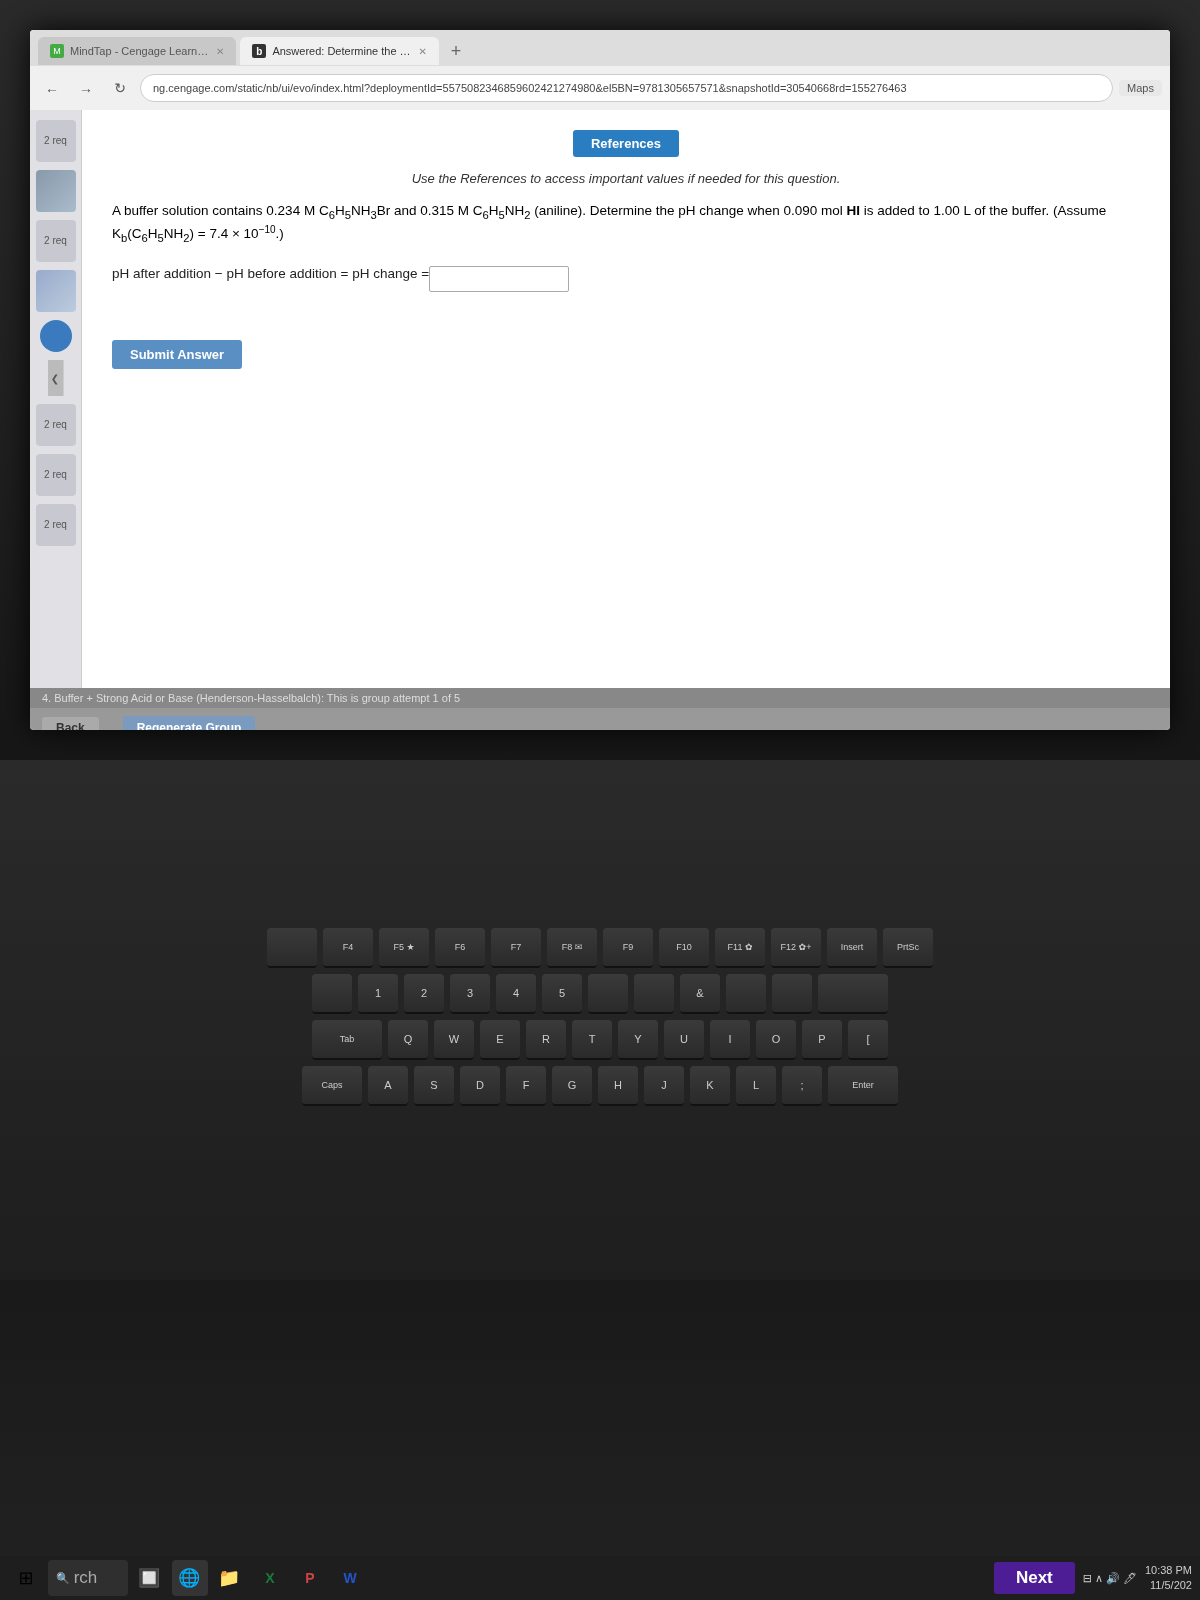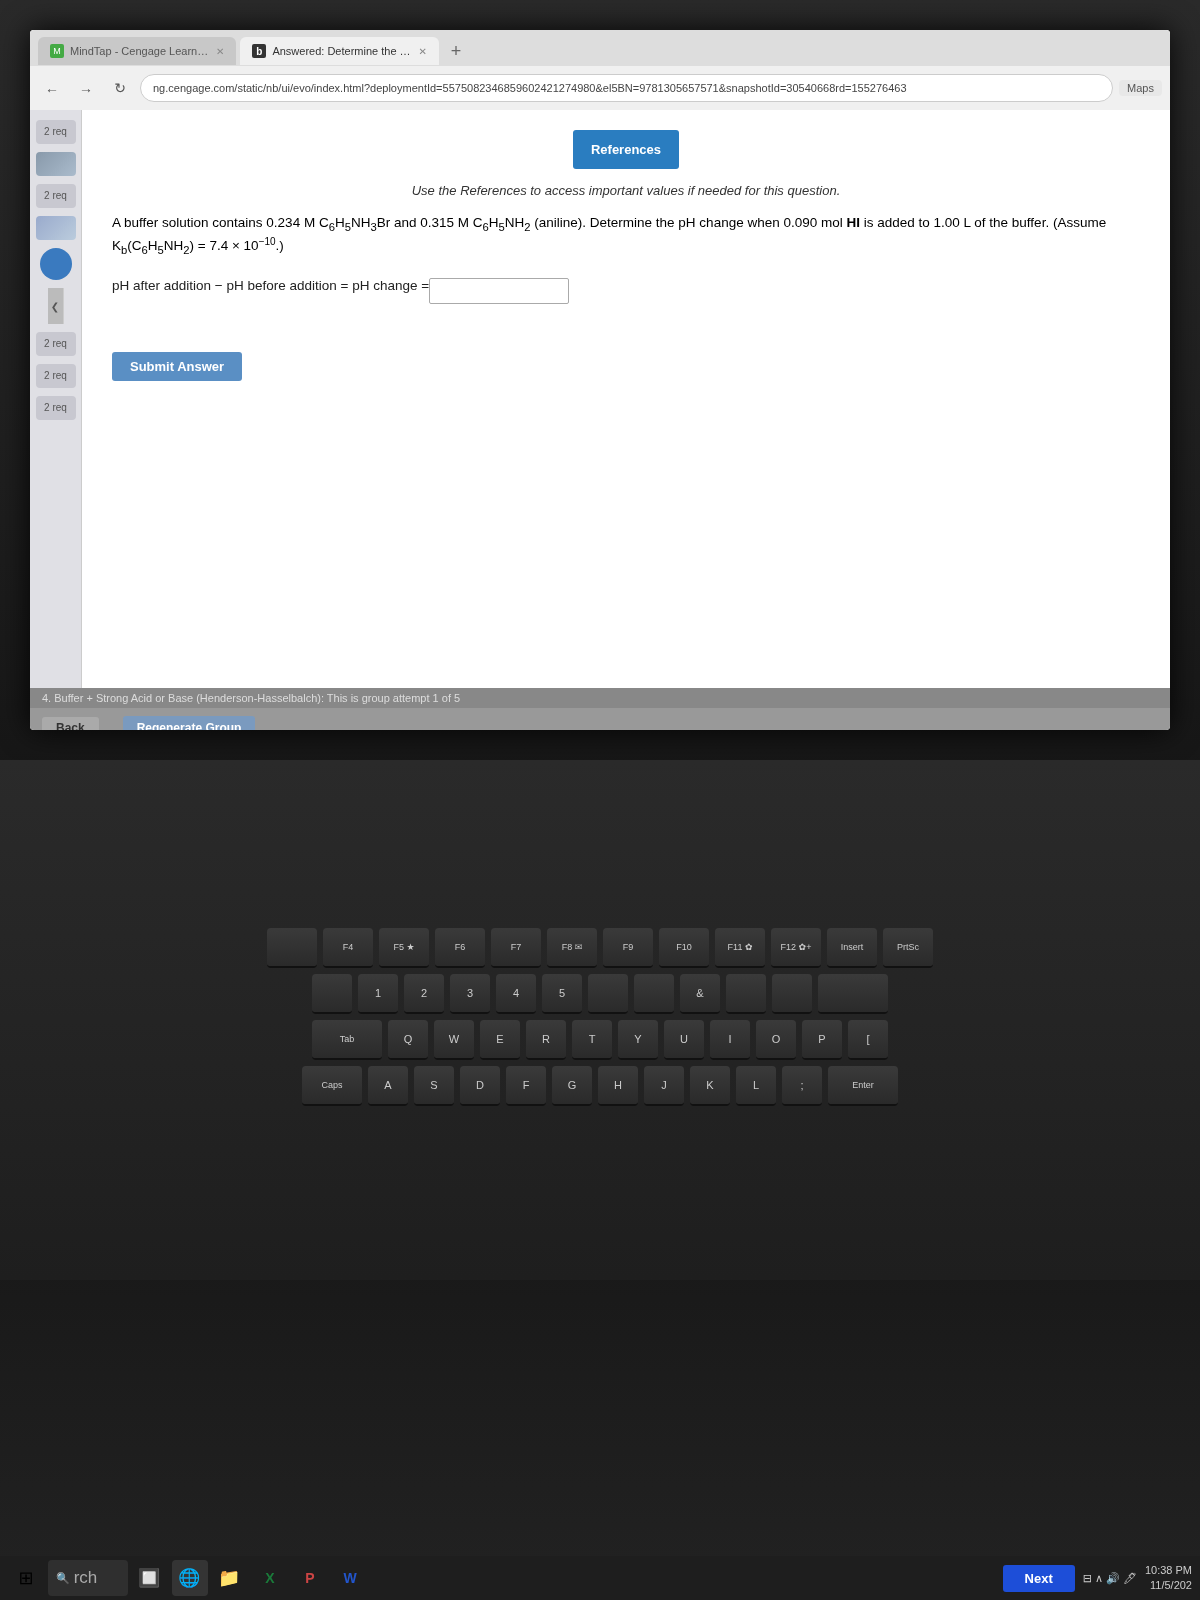--- a/index.html
+++ b/index.html
@@ -146,21 +146,21 @@
       border-right: 1px solid #ccc;
       display: flex;
       flex-direction: column;
       align-items: center;
       padding-top: 10px;
       gap: 8px;
     }
 
     .sidebar-item {
       width: 40px;
-      height: 24px;
+      height: 42px;
       border-radius: 4px;
       background: #c8c8d0;
       display: flex;
       align-items: center;
       justify-content: center;
       font-size: 10px;
       color: #555;
       cursor: pointer;
       text-align: center;
       line-height: 1.2;
@@ -189,21 +189,21 @@
       flex: 1;
       padding: 20px 30px;
       background: white;
       overflow-y: auto;
     }
 
     .references-btn {
       background: #2a7dc0;
       color: white;
       border: none;
-      padding: 12px 18px;
+      padding: 6px 18px;
       border-radius: 3px;
       font-size: 13px;
       cursor: pointer;
       font-weight: bold;
       display: block;
       margin: 0 auto 14px auto;
     }
 
     .instruction-text {
       font-size: 13px;
@@ -328,26 +328,26 @@
     .taskbar-right {
       margin-left: auto;
       display: flex;
       align-items: center;
       gap: 8px;
       font-size: 11px;
       color: #ccc;
     }
 
     .next-btn {
-      background: #1d4ed8;
+      background: #4c1d95;
       color: white;
       border: none;
       padding: 6px 22px;
       border-radius: 3px;
-      font-size: 13px;
+      font-size: 17px;
       cursor: pointer;
       font-weight: bold;
     }
 
     .system-tray {
       display: flex;
       align-items: center;
       gap: 6px;
       font-size: 11px;
       color: #ccc;

